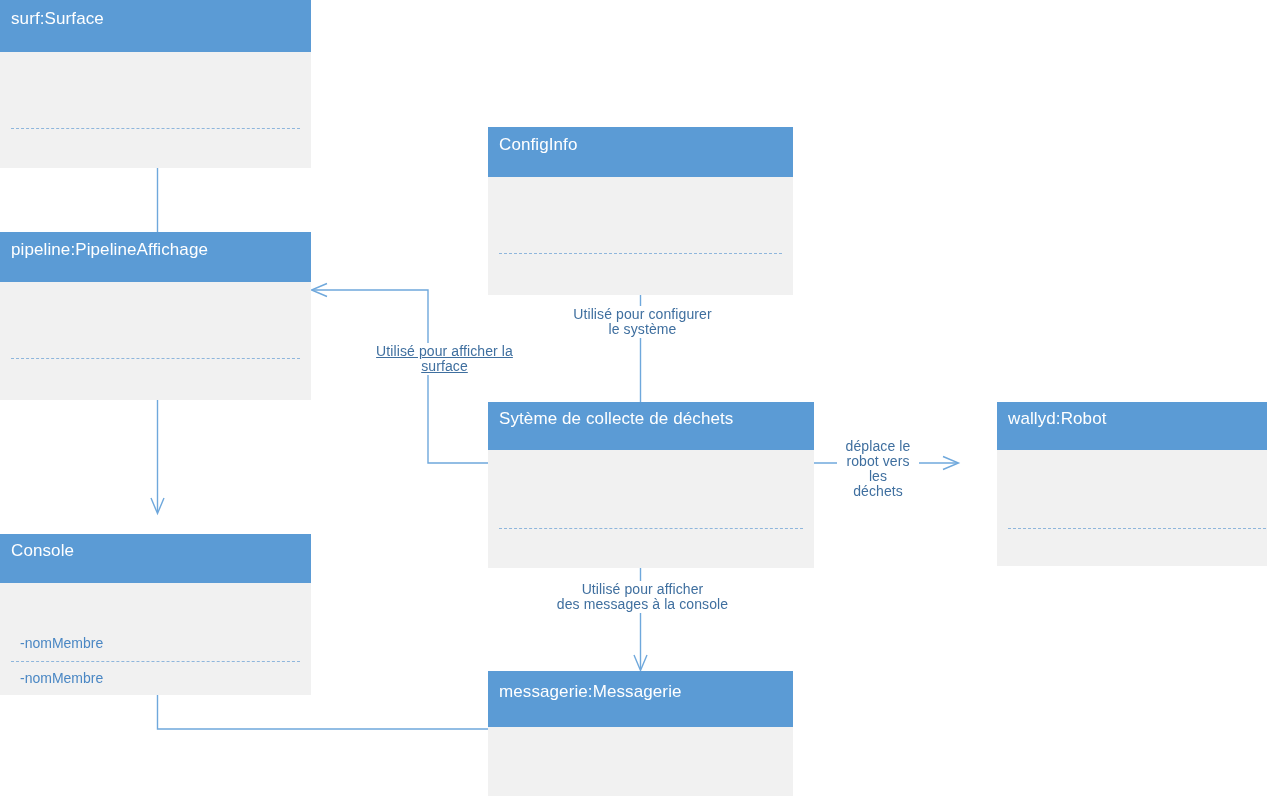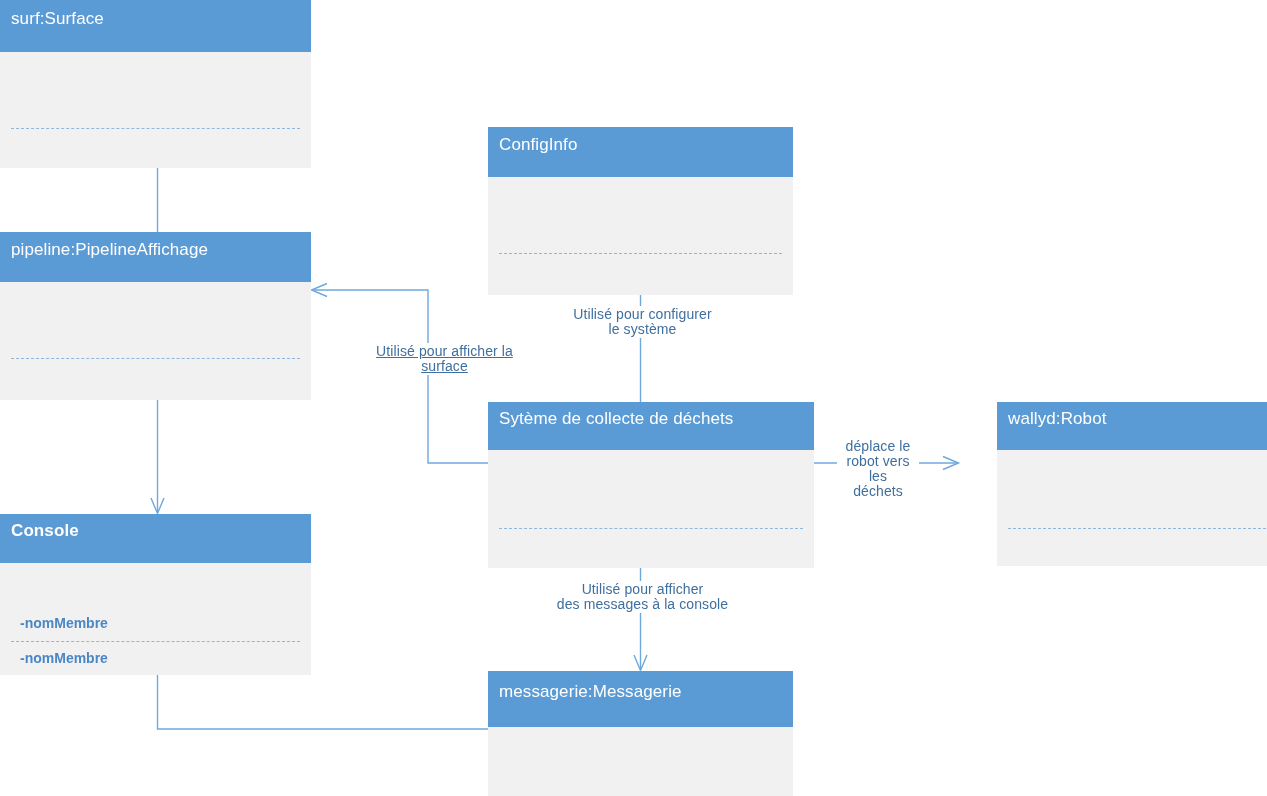--- a/index.html
+++ b/index.html
@@ -127,21 +127,21 @@
   </div>
 </div>
 
 <div class="uml-box" style="left:0px; top:232px; width:311px; height:128px;">
   <div class="uml-header" style="height:50px;">pipeline:PipelineAffichage</div>
   <div class="uml-body" style="height:78px;">
     <div class="uml-divider" style="top:36px;"></div>
   </div>
 </div>
 
-<div class="uml-box" style="left:0px; top:514px; width:311px; height:116px;font-weight:bold;">
+<div class="uml-box" style="left:0px; top:534px; width:311px; height:116px;">
   <div class="uml-header" style="height:49px;">Console</div>
   <div class="uml-body" style="height:72px;">
     <div class="uml-member" style="top:13px;">-nomMembre</div>
     <div class="uml-divider" style="top:38px;"></div>
     <div class="uml-member" style="top:48px;">-nomMembre</div>
   </div>
 </div>
 
 <div class="uml-box" style="left:488px; top:127px; width:305px; height:128px;">
   <div class="uml-header" style="height:50px;">ConfigInfo</div>

